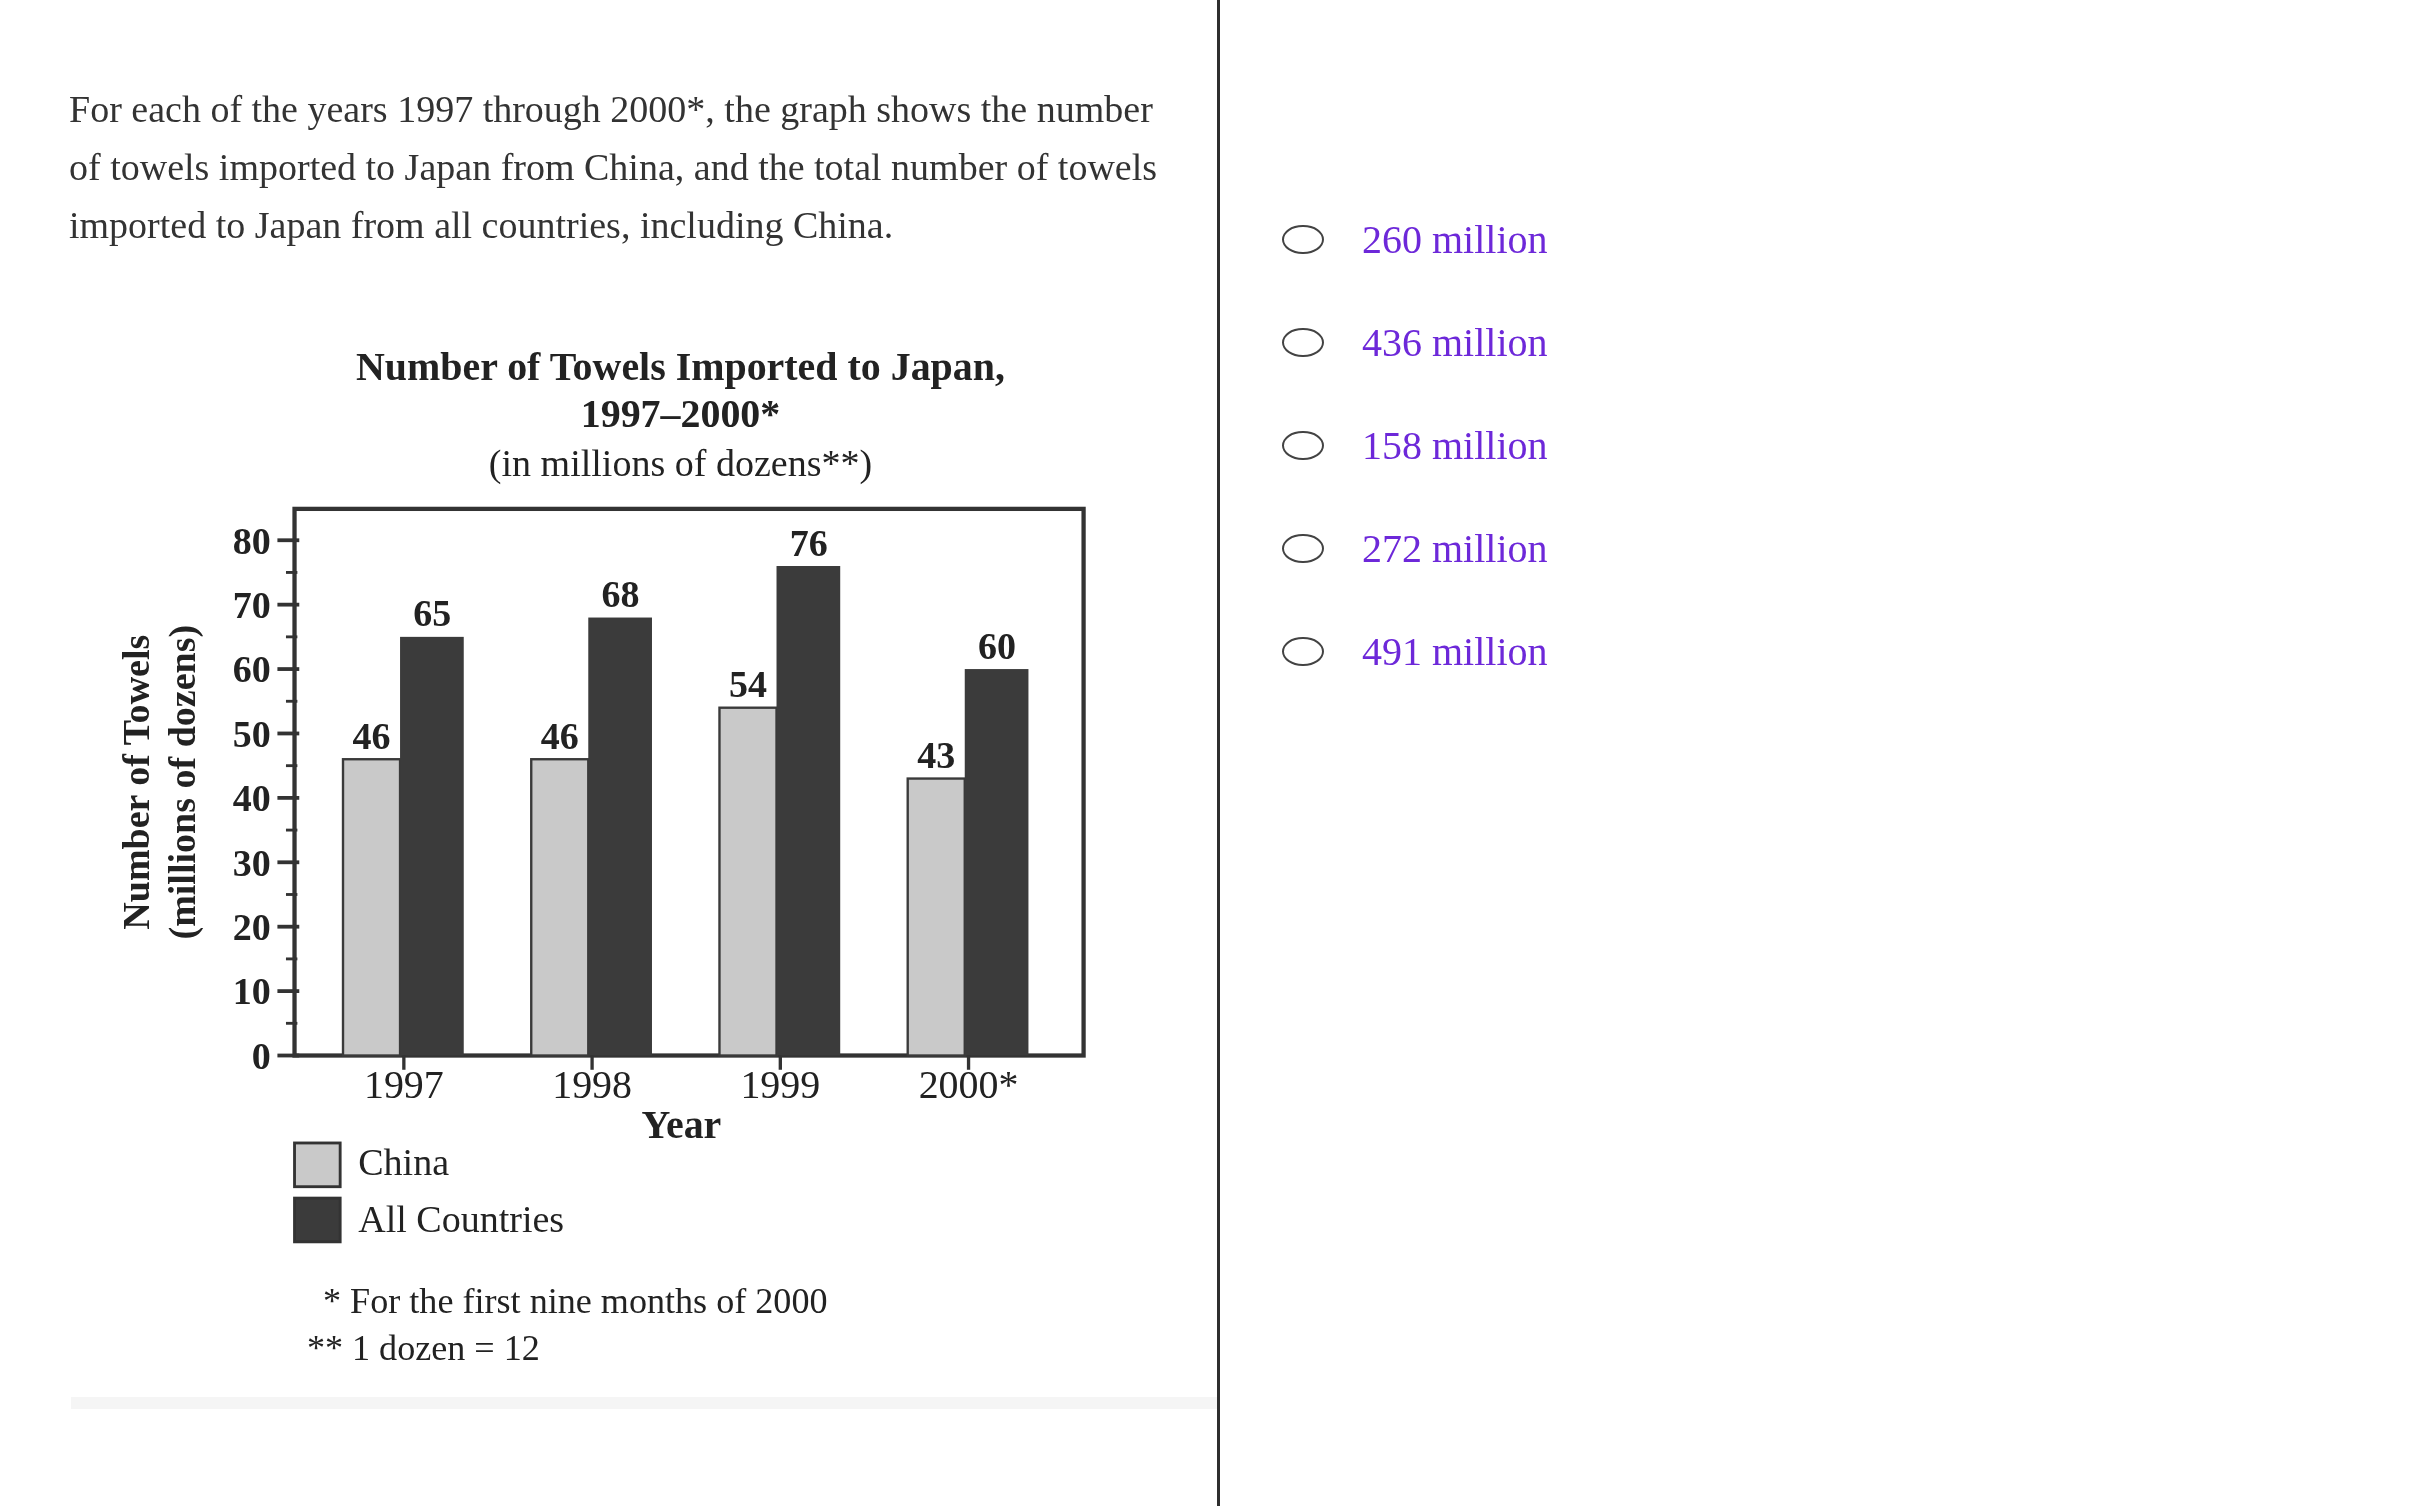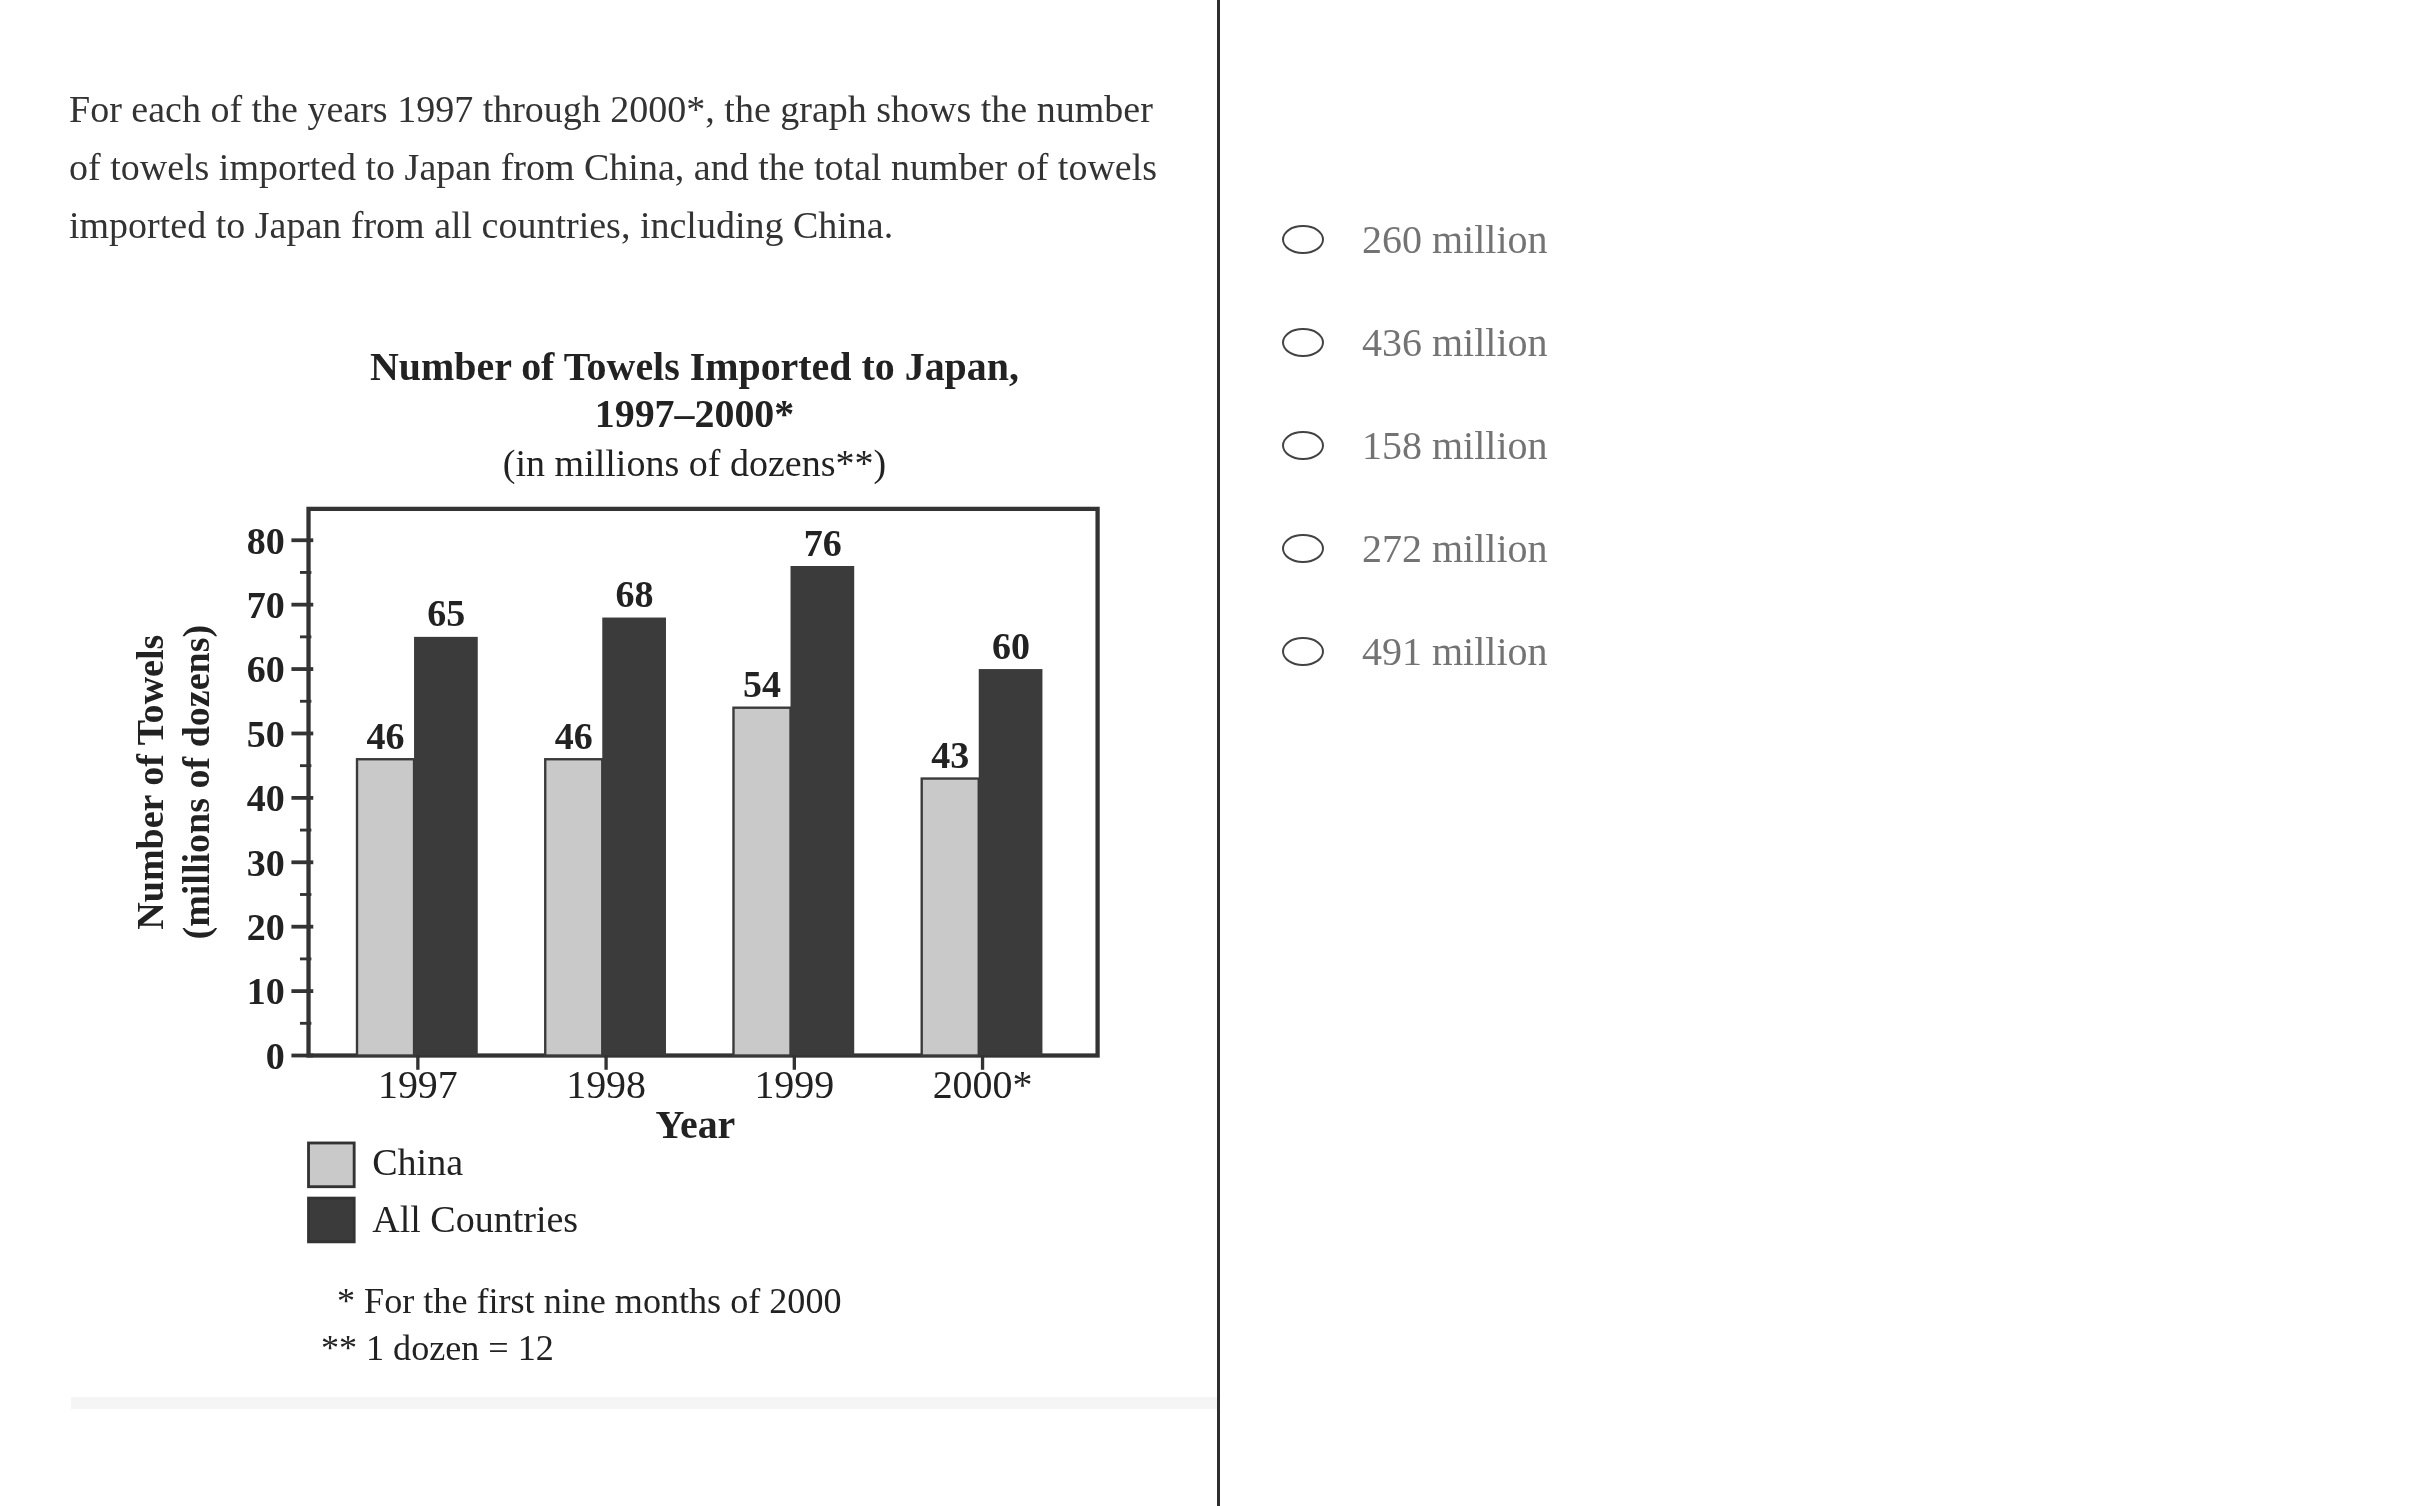--- a/index.html
+++ b/index.html
@@ -30,21 +30,21 @@
   }
   .bottom-band {
     position: absolute;
     left: 71px;
     top: 1397px;
     width: 1146px;
     height: 12.4px;
   }
   .chart-wrap {
     position: absolute;
-    left: 104px;
+    left: 90px;
     top: 333px;
     width: 1046px;
     height: 1060px;
   }
   .chart-wrap svg { font-family: "Liberation Serif", serif; }
   .question-text {
     position: absolute;
     left: 1290px;
     top: 32px;
     width: 1122px;
@@ -69,21 +69,21 @@
     width: 42px;
     height: 29.5px;
     box-sizing: border-box;
     border: 2.9px solid #434343;
     border-radius: 50%;
     background: #ffffff;
   }
   .option-label {
     margin-left: 38px;
     font-size: 40px;
-    color: #737373;
+    color: #6d28d9;
     white-space: nowrap;
   }
 </style>
 </head>
 <body>
 
 <div class="page">
 
   <p class="intro">For each of the years 1997 through 2000*, the graph shows the number of towels imported to Japan from China, and the total number of towels imported to Japan from all countries, including China.</p>
 

